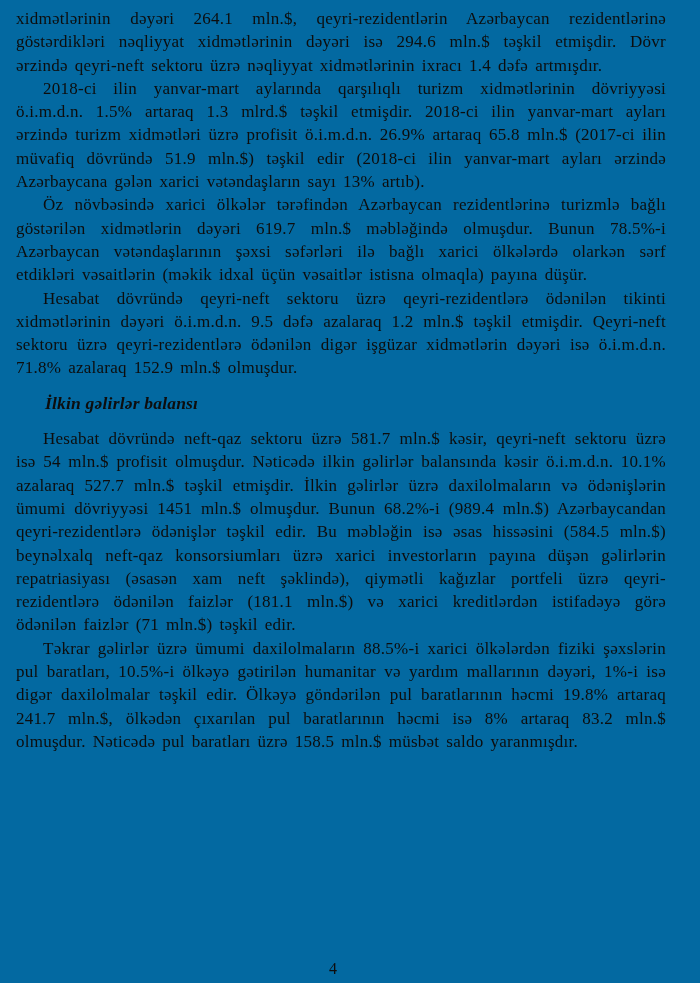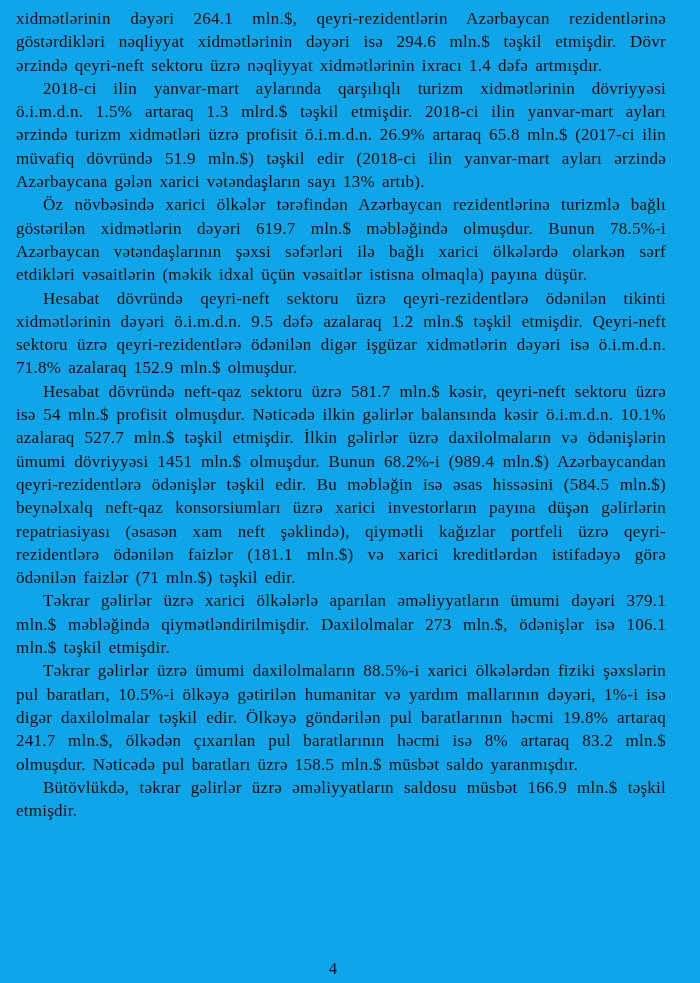--- a/index.html
+++ b/index.html
@@ -4,21 +4,21 @@
 <style>
   html, body {
     margin: 0;
     padding: 0;
     background: #ffffff;
   }
   .page {
     position: relative;
     width: 700px;
     height: 983px;
-    background: #0ea5e9;
+    background: #0369a1;
     color: #0d0d0d;
     font-family: "Liberation Serif", "DejaVu Serif", serif;
     overflow: hidden;
     box-sizing: border-box;
   }
   .content {
     position: absolute;
     top: 7px;
     left: 16px;
     width: 650px;
@@ -60,23 +60,22 @@
 </head>
 <body>
 
 <div class="page">
   <div class="content">
     <p class="para continuation">xidmətlərinin dəyəri 264.1 mln.$, qeyri-rezidentlərin Azərbaycan rezidentlərinə göstərdikləri nəqliyyat xidmətlərinin dəyəri isə 294.6 mln.$ təşkil etmişdir. Dövr ərzində qeyri-neft sektoru üzrə nəqliyyat xidmətlərinin ixracı 1.4 dəfə artmışdır.</p>
     <p class="para">2018-ci ilin yanvar-mart aylarında qarşılıqlı turizm xidmətlərinin dövriyyəsi ö.i.m.d.n. 1.5% artaraq 1.3 mlrd.$ təşkil etmişdir. 2018-ci ilin yanvar-mart ayları ərzində turizm xidmətləri üzrə profisit ö.i.m.d.n. 26.9% artaraq 65.8 mln.$ (2017-ci ilin müvafiq dövründə 51.9 mln.$) təşkil edir (2018-ci ilin yanvar-mart ayları ərzində Azərbaycana gələn xarici vətəndaşların sayı 13% artıb).</p>
     <p class="para">Öz növbəsində xarici ölkələr tərəfindən Azərbaycan rezidentlərinə turizmlə bağlı göstərilən xidmətlərin dəyəri 619.7 mln.$ məbləğində olmuşdur. Bunun 78.5%-i Azərbaycan vətəndaşlarının şəxsi səfərləri ilə bağlı xarici ölkələrdə olarkən sərf etdikləri vəsaitlərin (məkik idxal üçün vəsaitlər istisna olmaqla) payına düşür.</p>
     <p class="para">Hesabat dövründə qeyri-neft sektoru üzrə qeyri-rezidentlərə ödənilən tikinti xidmətlərinin dəyəri ö.i.m.d.n. 9.5 dəfə azalaraq 1.2 mln.$ təşkil etmişdir. Qeyri-neft sektoru üzrə qeyri-rezidentlərə ödənilən digər işgüzar xidmətlərin dəyəri isə ö.i.m.d.n. 71.8% azalaraq 152.9 mln.$ olmuşdur.</p>
 
+    <h2 class="heading">İlkin gəlirlər balansı</h2>
 
     <p class="para">Hesabat dövründə neft-qaz sektoru üzrə 581.7 mln.$ kəsir, qeyri-neft sektoru üzrə isə 54 mln.$ profisit olmuşdur. Nəticədə ilkin gəlirlər balansında kəsir ö.i.m.d.n. 10.1% azalaraq 527.7 mln.$ təşkil etmişdir. İlkin gəlirlər üzrə daxilolmaların və ödənişlərin ümumi dövriyyəsi 1451 mln.$ olmuşdur. Bunun 68.2%-i (989.4 mln.$) Azərbaycandan qeyri-rezidentlərə ödənişlər təşkil edir. Bu məbləğin isə əsas hissəsini (584.5 mln.$) beynəlxalq neft-qaz konsorsiumları üzrə xarici investorların payına düşən gəlirlərin repatriasiyası (əsasən xam neft şəklində), qiymətli kağızlar portfeli üzrə qeyri-rezidentlərə ödənilən faizlər (181.1 mln.$) və xarici kreditlərdən istifadəyə görə ödənilən faizlər (71 mln.$) təşkil edir.</p>
 
 
-    <p class="para">Təkrar gəlirlər üzrə xarici ölkələrlə aparılan əməliyyatların ümumi dəyəri 379.1 mln.$ məbləğində qiymətləndirilmişdir. Daxilolmalar 273 mln.$, ödənişlər isə 106.1 mln.$ təşkil etmişdir.</p>
     <p class="para">Təkrar gəlirlər üzrə ümumi daxilolmaların 88.5%-i xarici ölkələrdən fiziki şəxslərin pul baratları, 10.5%-i ölkəyə gətirilən humanitar və yardım mallarının dəyəri, 1%-i isə digər daxilolmalar təşkil edir. Ölkəyə göndərilən pul baratlarının həcmi 19.8% artaraq 241.7 mln.$, ölkədən çıxarılan pul baratlarının həcmi isə 8% artaraq 83.2 mln.$ olmuşdur. Nəticədə pul baratları üzrə 158.5 mln.$ müsbət saldo yaranmışdır.</p>
-    <p class="para">Bütövlükdə, təkrar gəlirlər üzrə əməliyyatların saldosu müsbət 166.9 mln.$ təşkil etmişdir.</p>
   </div>
 
   <div class="page-footer">4</div>
 </div>
 
 </body></html>

